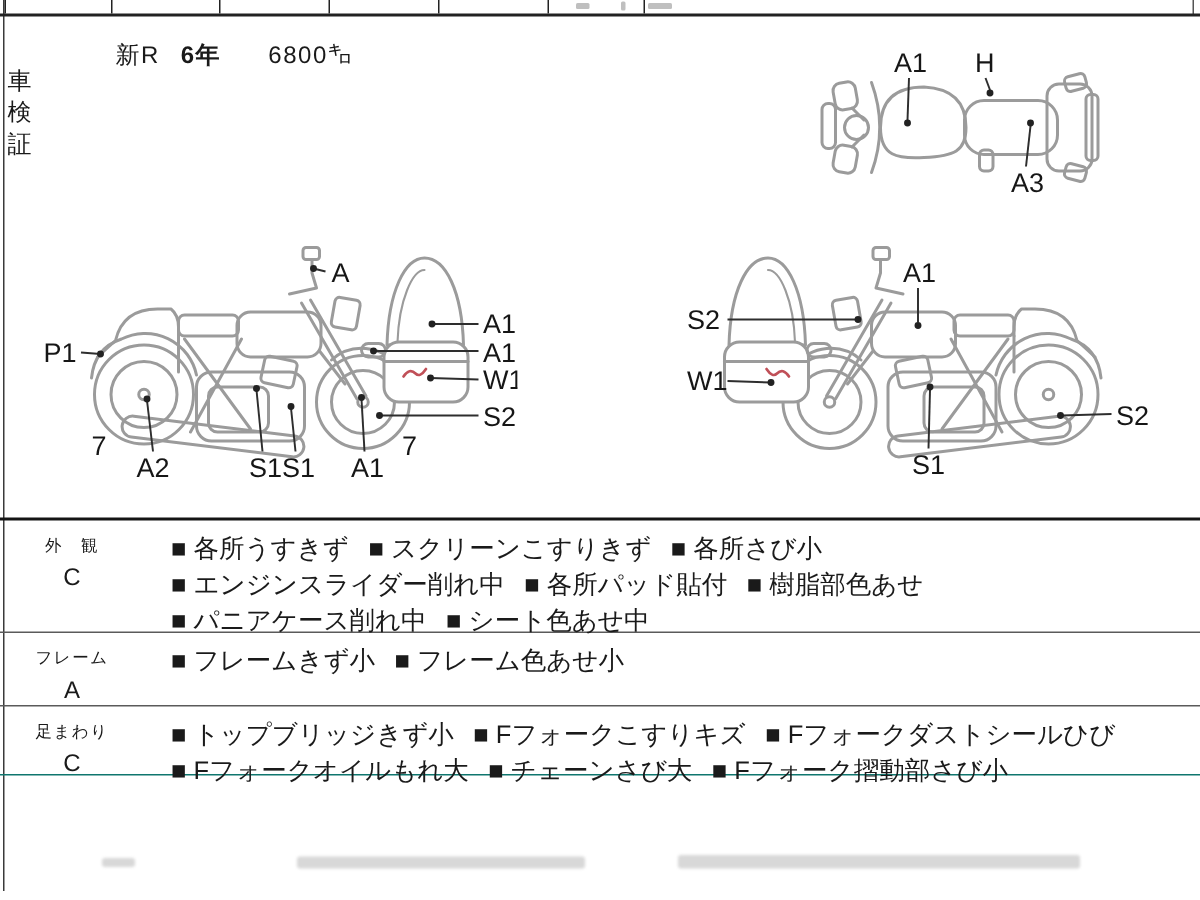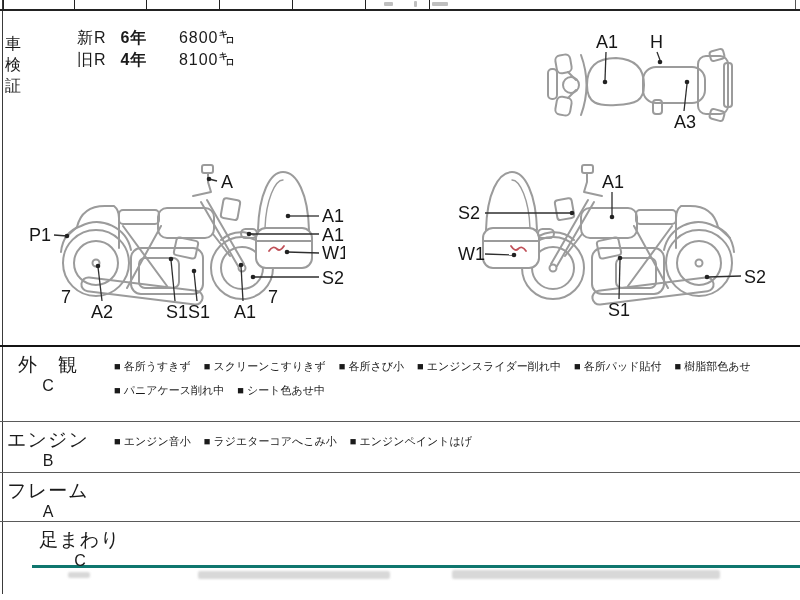--- a/index.html
+++ b/index.html
@@ -15,41 +15,41 @@
   
   .top-strip{left:0;top:0;width:800px;height:9px;border-bottom:2px solid #222;}
   .top-strip .vline{position:absolute;top:0;width:1px;height:9px;background:#222;}
   .top-strip .ghost{position:absolute;background:#8a8a8a;opacity:.55;border-radius:1px;}
 
   .page-border-left{left:2px;top:0;width:1px;height:594px;background:#3a3a3a;}
   .page-border-right{left:795px;top:0;width:1px;height:10px;background:#555;}
 
   
   .shaken{left:5px;top:27px;font-size:16px;letter-spacing:1px;}
-  .shaken .title{position:absolute;left:0;top:7px;font-weight:500;}
+  .shaken .title{position:absolute;left:0;top:17px;font-weight:500;}
   .shaken .rows{position:absolute;left:72px;top:0;}
   .shaken .srow{height:22px;line-height:22px;white-space:nowrap;}
   .shaken .era{display:inline-block;width:38px;}
   .shaken .yrs{display:inline-block;width:53px;font-weight:bold;}
   .shaken .km{display:inline-block;}
 
   
   svg text{fill:#161616;font-family:"Liberation Sans","DejaVu Sans",sans-serif;}
   .lbl{font-size:18px;}
   .leader{stroke:#2e2e2e;stroke-width:1.3;fill:none;}
   .dot{fill:#222;stroke:none;}
 
   
   .inspect{left:0;top:345px;width:800px;border-top:2px solid #141414;}
   .irow{display:flex;border-bottom:1px solid #5a5a5a;box-sizing:border-box;}
-  .irow.last{border-bottom:3px solid #0f766e;margin-left:32px;}
+  .irow.last{border-bottom:1px solid #0f766e;}
   .labelcol{width:96px;flex:0 0 96px;text-align:center;padding-top:7px;}
-  .labelcol .sec{font-size:19px;line-height:21px;letter-spacing:1px;}
+  .labelcol .sec{font-size:11px;line-height:21px;letter-spacing:1px;}
   .labelcol .grade{font-size:16px;line-height:22px;}
-  .itemscol{flex:1;padding:7px 10px 0 18px;font-size:11px;line-height:24px;}
+  .itemscol{flex:1;padding:7px 10px 0 18px;font-size:17px;line-height:24px;}
   .item{margin-right:13px;white-space:nowrap;}
 
   
   .smudge{position:absolute;background:#d8d8d8;filter:blur(1px);border-radius:2px;}
 </style>
 </head>
 <body>
 
 <div class="abs page-border-left"></div>
 <div class="abs page-border-right"></div>
@@ -67,25 +67,20 @@
   <div class="ghost" style="left:432px;top:2px;width:16px;height:4px"></div>
 </div>
 
 <div class="abs shaken">
   <span class="title">車検証</span>
   <div class="rows">
     <div class="srow">
       <span class="era">新R</span>
       <span class="yrs">6年</span>
       <span class="km">6800㌔</span>
-    </div>
-    <div class="srow">
-      <span class="era">旧R</span>
-      <span class="yrs">4年</span>
-      <span class="km">8100㌔</span>
     </div>
   </div>
 </div>
 
 <svg width="0" height="0" style="position:absolute">
   <defs>
     <g id="bikeside" stroke="#9b9b9b" stroke-width="2" fill="none" stroke-linecap="round" stroke-linejoin="round">
       <circle cx="71" cy="103" r="33"></circle>
         <circle cx="71" cy="103" r="22"></circle>
         <circle cx="71" cy="103" r="3.5"></circle>
@@ -209,36 +204,31 @@
 </svg>
 
 <div class="abs inspect">
   <div class="irow" style="height:75px">
     <div class="labelcol">
       <div class="sec">外　観</div>
       <div class="grade">C</div>
     </div>
     <div class="itemscol"><span class="item">■ 各所うすきず</span><span class="item">■ スクリーンこすりきず</span><span class="item">■ 各所さび小</span><span class="item">■ エンジンスライダー削れ中</span><span class="item">■ 各所パッド貼付</span><span class="item">■ 樹脂部色あせ</span><span class="item">■ パニアケース削れ中</span><span class="item">■ シート色あせ中</span></div>
   </div>
-  <div class="irow" style="height:51px">
-    <div class="labelcol">
-      <div class="sec">エンジン</div>
-      <div class="grade">B</div>
-    </div>
-    <div class="itemscol"><span class="item">■ エンジン音小</span><span class="item">■ ラジエターコアへこみ小</span><span class="item">■ エンジンペイントはげ</span></div>
-  </div>
   <div class="irow" style="height:49px">
     <div class="labelcol">
       <div class="sec">フレーム</div>
       <div class="grade">A</div>
     </div>
+    <div class="itemscol"><span class="item">■ フレームきず小</span><span class="item">■ フレーム色あせ小</span></div>
   </div>
   <div class="irow last" style="height:46px">
     <div class="labelcol">
       <div class="sec">足まわり</div>
       <div class="grade">C</div>
     </div>
+    <div class="itemscol"><span class="item">■ トップブリッジきず小</span><span class="item">■ Fフォークこすりキズ</span><span class="item">■ Fフォークダストシールひび</span><span class="item">■ Fフォークオイルもれ大</span><span class="item">■ チェーンさび大</span><span class="item">■ Fフォーク摺動部さび小</span></div>
   </div>
 </div>
 
 <div class="abs smudge" style="left:68px;top:572px;width:22px;height:6px"></div>
 <div class="abs smudge" style="left:198px;top:571px;width:192px;height:8px"></div>
 <div class="abs smudge" style="left:452px;top:570px;width:268px;height:9px"></div>
 
 </body></html>

